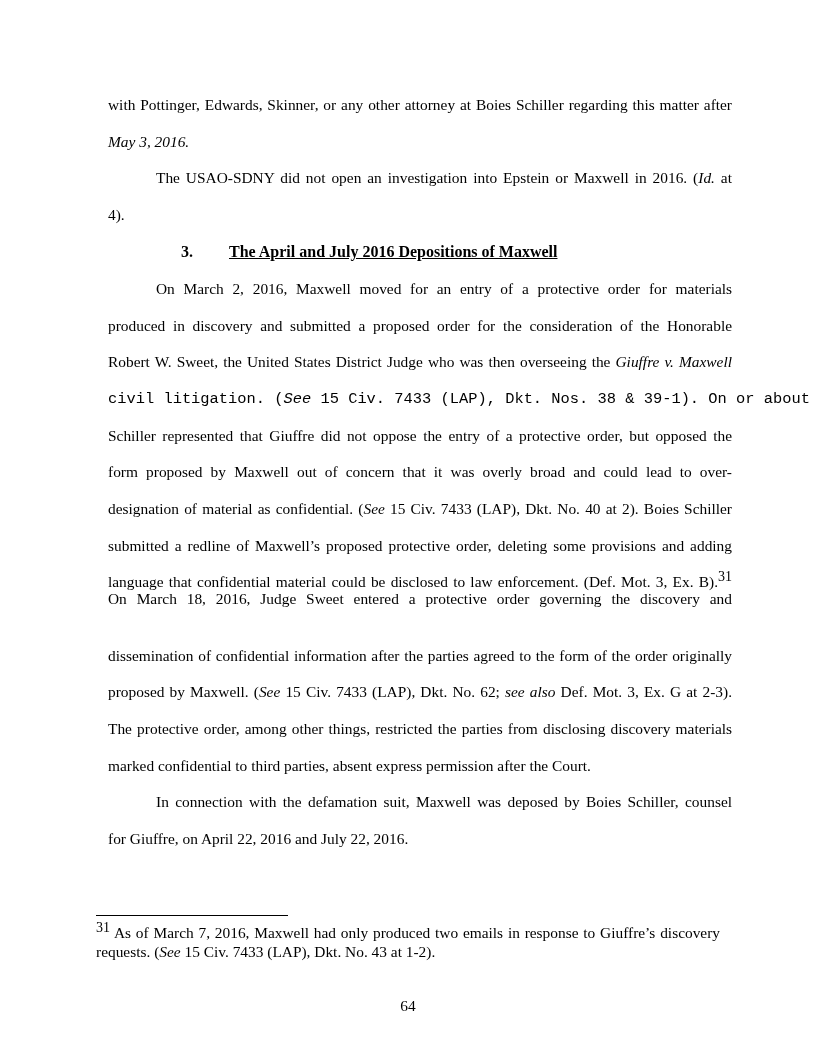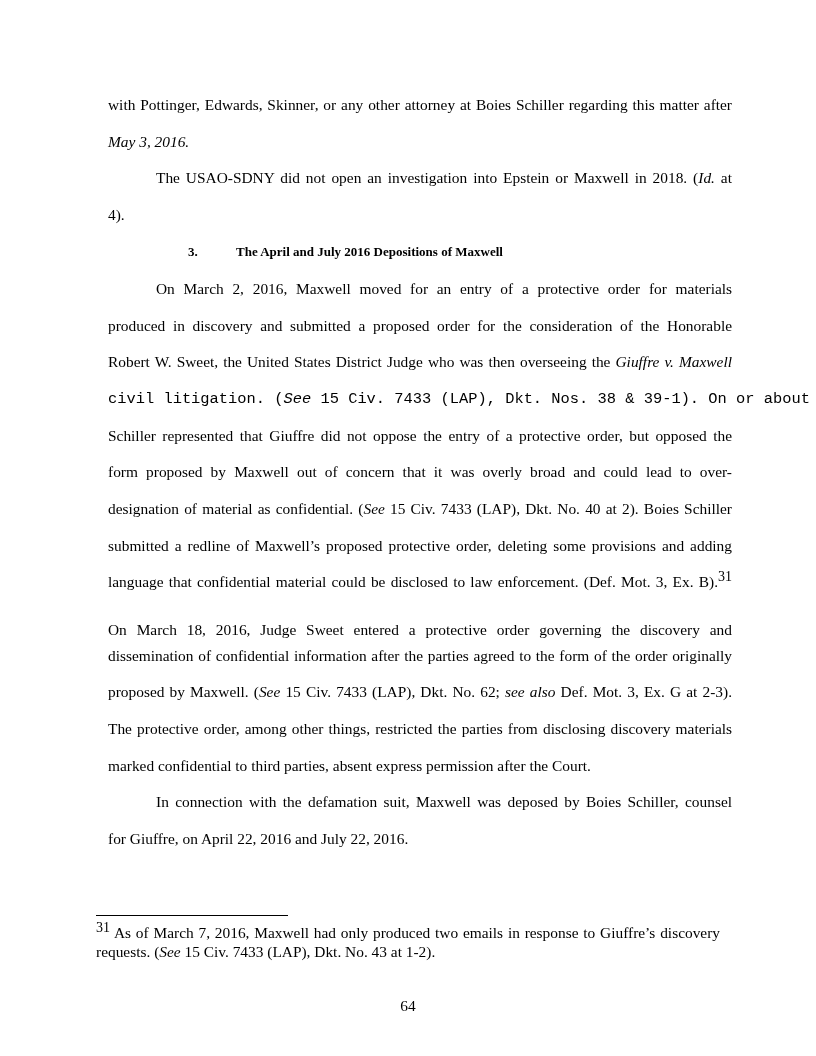--- a/index.html
+++ b/index.html
@@ -7,47 +7,47 @@
     width: 816px; height: 1056px; position: relative; overflow: hidden;
     font-family: "Liberation Serif", "DejaVu Serif", serif;
     color: #000000;
   }
   .line {
     position: absolute; left: 96px; width: 624px;
     font-size: 15.4px; line-height: 18px; white-space: nowrap; margin-left: 12px;
   }
   .just { text-align: justify; text-align-last: justify; }
   .indent { left: 144px; width: 576px; }
-  .heading { position: absolute; left: 188px; font-weight: bold; font-size: 13px; line-height: 18px; white-space: nowrap; }
+  .heading { position: absolute; left: 181px; font-weight: bold; font-size: 16px; line-height: 18px; white-space: nowrap; text-decoration: underline; }
   .heading .num { display: inline-block; width: 48px; }
   sup { font-size: 14px; line-height: 0; vertical-align: 6px; }
   .fn-rule { position: absolute; left: 96px; top: 915px; width: 192px; height: 0; border-top: 1px solid #000; }
   .fn { position: absolute; left: 96px; width: 624px; font-size: 15.4px; line-height: 18px; white-space: nowrap; }
   .page-num { position: absolute; left: 0; width: 816px; text-align: center; top: 997px; font-size: 15.4px; line-height: 18px; }
 </style>
 </head>
 <body>
 
 <div class="line just" style="top:96px;">with Pottinger, Edwards, Skinner, or any other attorney at Boies Schiller regarding this matter after</div>
 <div class="line" style="top:133px;font-style:italic;">May 3, 2016.</div>
-<div class="line indent just" style="top:169px;"><span>The USAO-SDNY did not open an investigation into Epstein or Maxwell in 2018.  (</span><i>Id.</i><span> at</span></div>
+<div class="line indent just" style="top:169px;"><span>The USAO-SDNY did not open an investigation into Epstein or Maxwell in 2016.  (</span><i>Id.</i><span> at</span></div>
 <div class="line" style="top:206px;">4).</div>
 
 <div class="heading" style="top:243px;"><span class="num">3.</span><span>The April and July 2016 Depositions of Maxwell</span></div>
 
 <div class="line indent just" style="top:280px;">On March 2, 2016, Maxwell moved for an entry of a protective order for materials</div>
 <div class="line just" style="top:317px;">produced in discovery and submitted a proposed order for the consideration of the Honorable</div>
 <div class="line just" style="top:353px;"><span>Robert W. Sweet, the United States District Judge who was then overseeing the </span><i>Giuffre v. Maxwell</i></div>
 <div class="line just" style="top:390px;font-family:Liberation Mono, monospace;"><span>civil litigation.  (</span><i>See</i><span> 15 Civ. 7433 (LAP), Dkt. Nos. 38 &amp; 39-1).  On or about March 4, 2016, Boies</span></div>
 <div class="line just" style="top:427px;">Schiller represented that Giuffre did not oppose the entry of a protective order, but opposed the</div>
 <div class="line just" style="top:463px;">form proposed by Maxwell out of concern that it was overly broad and could lead to over-</div>
 <div class="line just" style="top:500px;"><span>designation of material as confidential.  (</span><i>See</i><span> 15 Civ. 7433 (LAP), Dkt. No. 40 at 2).  Boies Schiller</span></div>
 <div class="line just" style="top:537px;">submitted a redline of Maxwell’s proposed protective order, deleting some provisions and adding</div>
 <div class="line just" style="top:573px;"><span>language that confidential material could be disclosed to law enforcement.  (Def. Mot. 3, Ex. B).</span><sup>31</sup></div>
-<div class="line just" style="top:621px;">On March 18, 2016, Judge Sweet entered a protective order governing the discovery and</div>
+<div class="line just" style="top:590px;">On March 18, 2016, Judge Sweet entered a protective order governing the discovery and</div>
 <div class="line just" style="top:647px;">dissemination of confidential information after the parties agreed to the form of the order originally</div>
 <div class="line just" style="top:683px;"><span>proposed by Maxwell.  (</span><i>See</i><span> 15 Civ. 7433 (LAP), Dkt. No. 62; </span><i>see also</i><span> Def. Mot. 3, Ex. G at 2-3).</span></div>
 <div class="line just" style="top:720px;">The protective order, among other things, restricted the parties from disclosing discovery materials</div>
 <div class="line" style="top:757px;">marked confidential to third parties, absent express permission after the Court.</div>
 
 <div class="line indent just" style="top:793px;">In connection with the defamation suit, Maxwell was deposed by Boies Schiller, counsel</div>
 <div class="line" style="top:830px;font-family:Liberation Serif, serif;">for Giuffre, on April 22, 2016 and July 22, 2016.</div>
 
 <div class="fn-rule"></div>
 <div class="fn just" style="top:924px;"><sup>31</sup><span> As of March 7, 2016, Maxwell had only produced two emails in response to Giuffre’s discovery</span></div>

